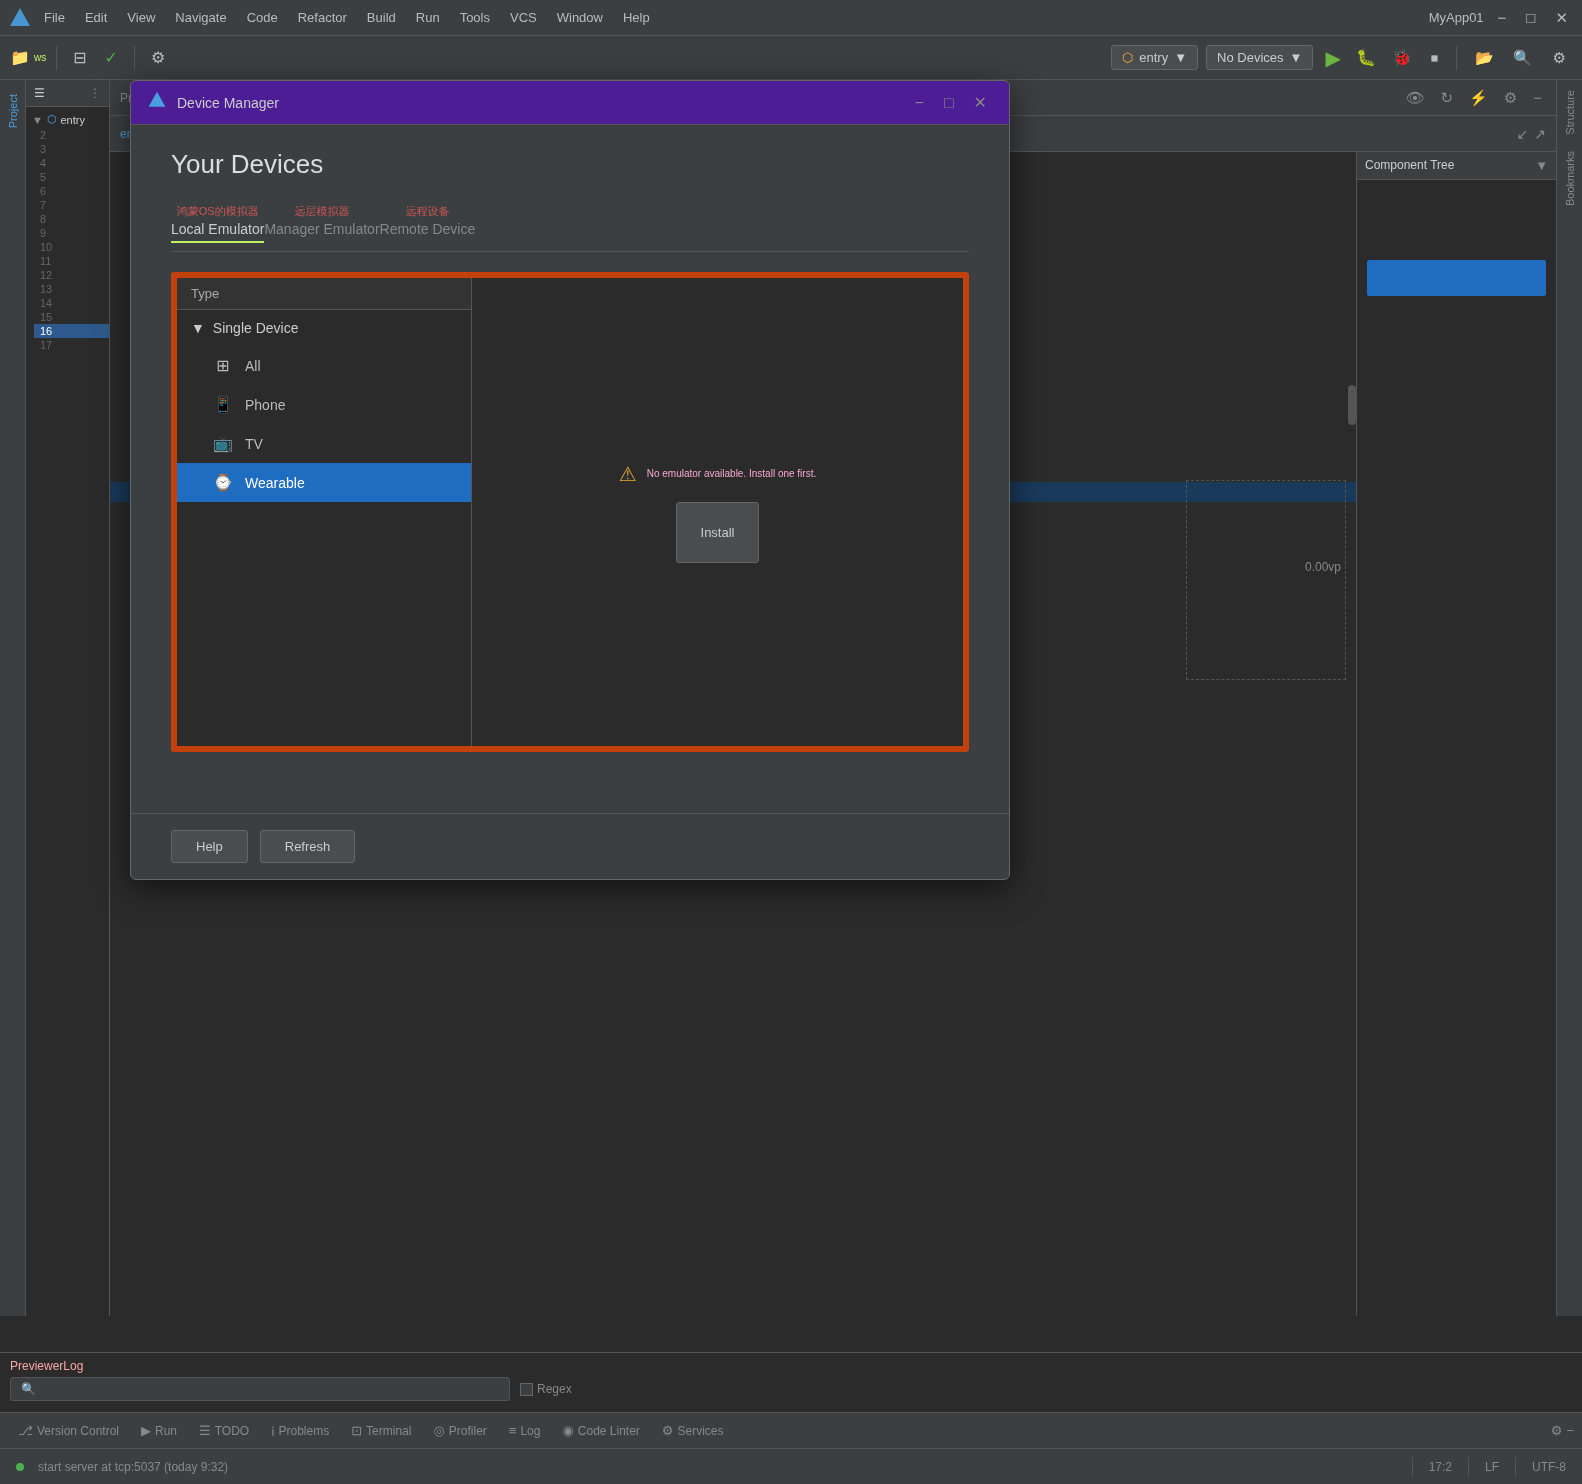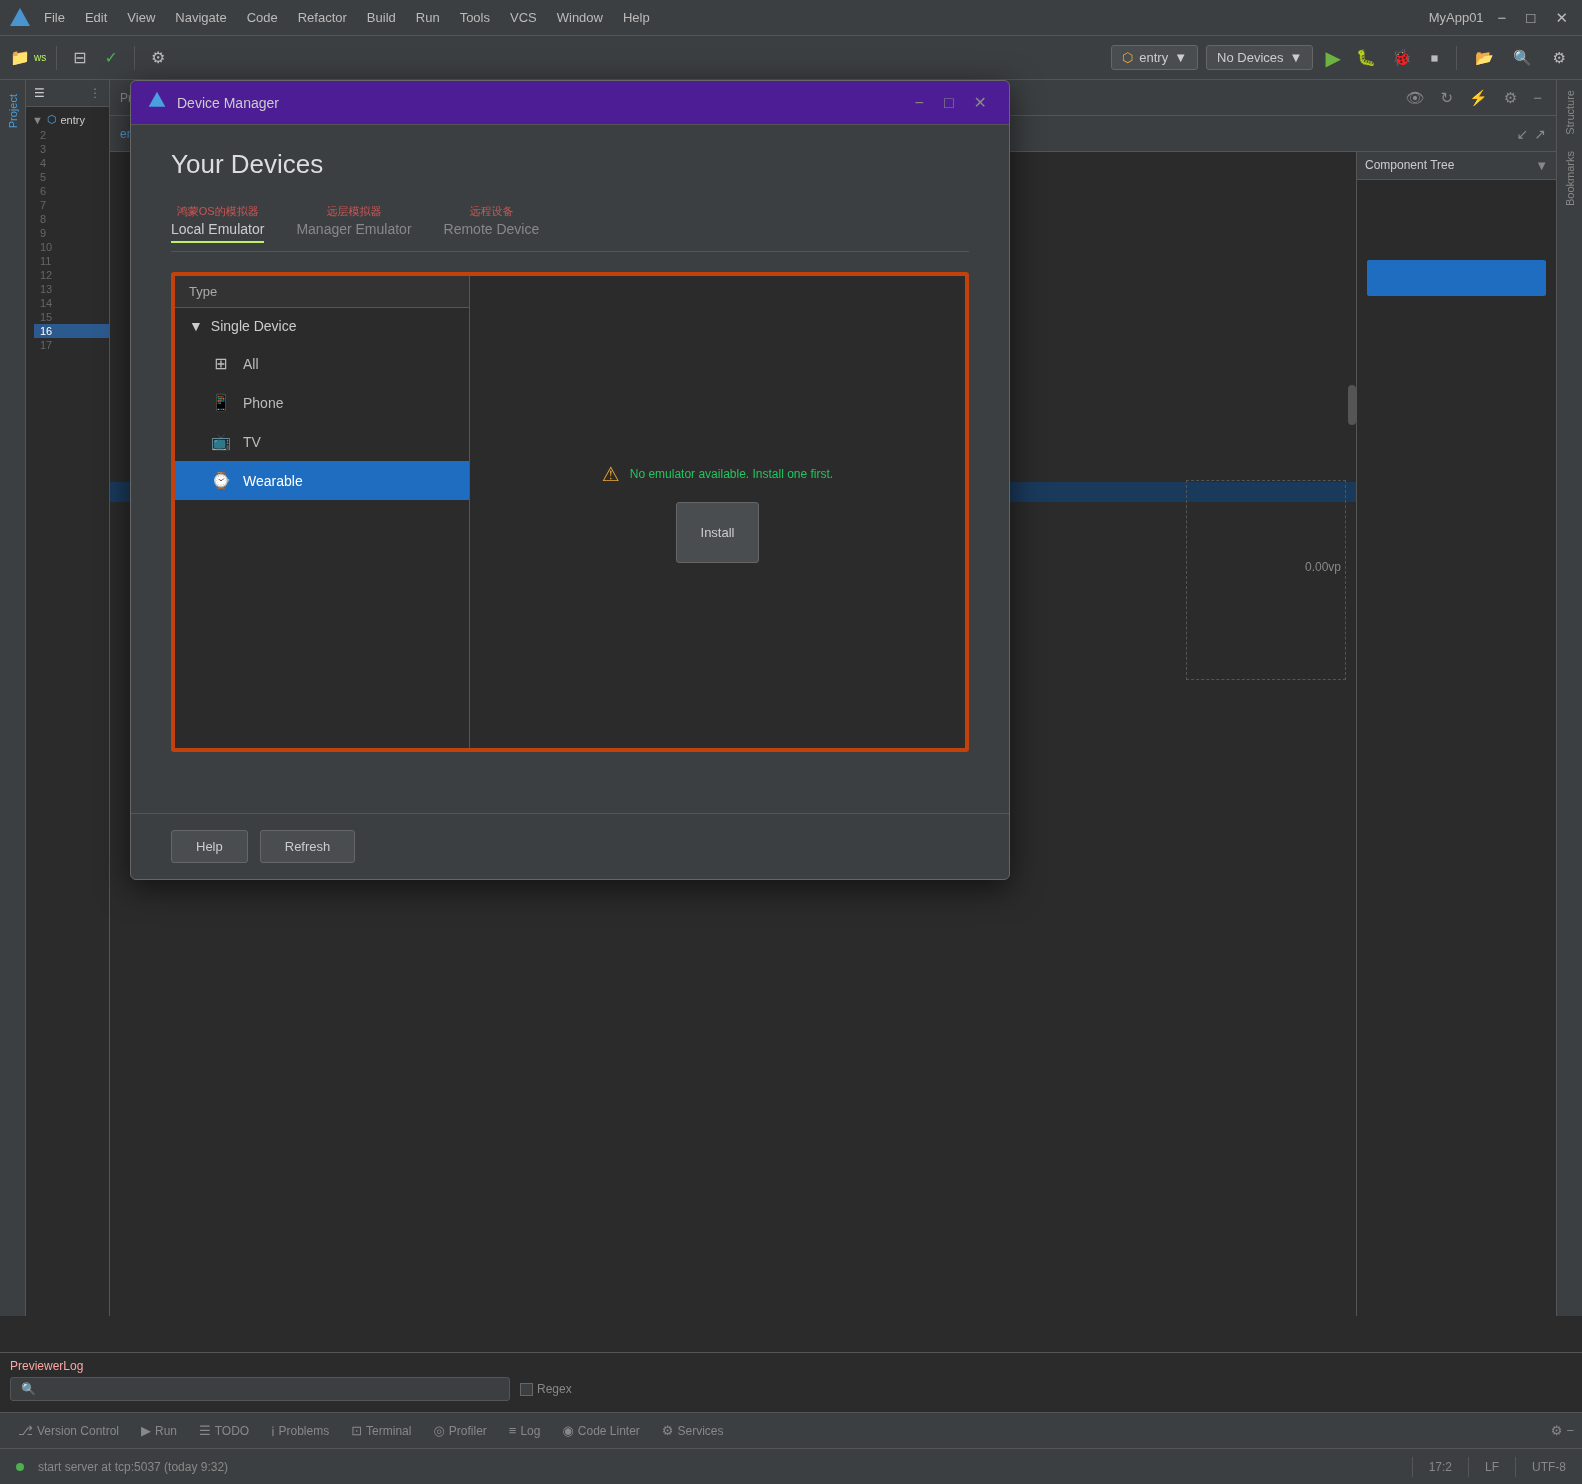--- a/index.html
+++ b/index.html
@@ -279,21 +279,20 @@
     .dialog-heading {
       font-size: 26px;
       color: #ddd;
       margin-bottom: 24px;
       font-weight: 300;
     }
 
     
     .device-tabs {
       display: flex;
-      gap: 32px;
       margin-bottom: 20px;
       border-bottom: 1px solid #555;
     }
     .device-tab {
       display: flex;
       flex-direction: column;
       align-items: center;
       cursor: pointer;
       padding-bottom: 8px;
     }
@@ -311,21 +310,21 @@
       color: #ccc;
       border-bottom: 2px solid #4a9fdf;
       padding-bottom: 4px;
     }
 
     
     .device-list-area {
       display: flex;
       gap: 0;
       height: 480px;
-      border: 4px solid #c2410c;
+      border: 6px solid #c2410c;
       border-radius: 3px;
       overflow: hidden;
     }
     .device-types-panel {
       width: 295px;
       background: #2b2b2b;
       border-right: 1px solid #555;
       overflow-y: auto;
     }
     .type-header {
@@ -371,22 +370,22 @@
       flex-direction: column;
       align-items: center;
       justify-content: center;
       gap: 16px;
     }
     .warning-icon {
       color: #e8a838;
       font-size: 20px;
     }
     .no-emulator-text {
-      color: #22c55e;
-      font-size: 12px;
+      color: #f9a8d4;
+      font-size: 10px;
     }
     .install-btn {
       background: #4a4d50;
       border: 1px solid #666;
       color: #ccc;
       font-size: 13px;
       padding: 22px 24px;
       border-radius: 3px;
       cursor: pointer;
     }

